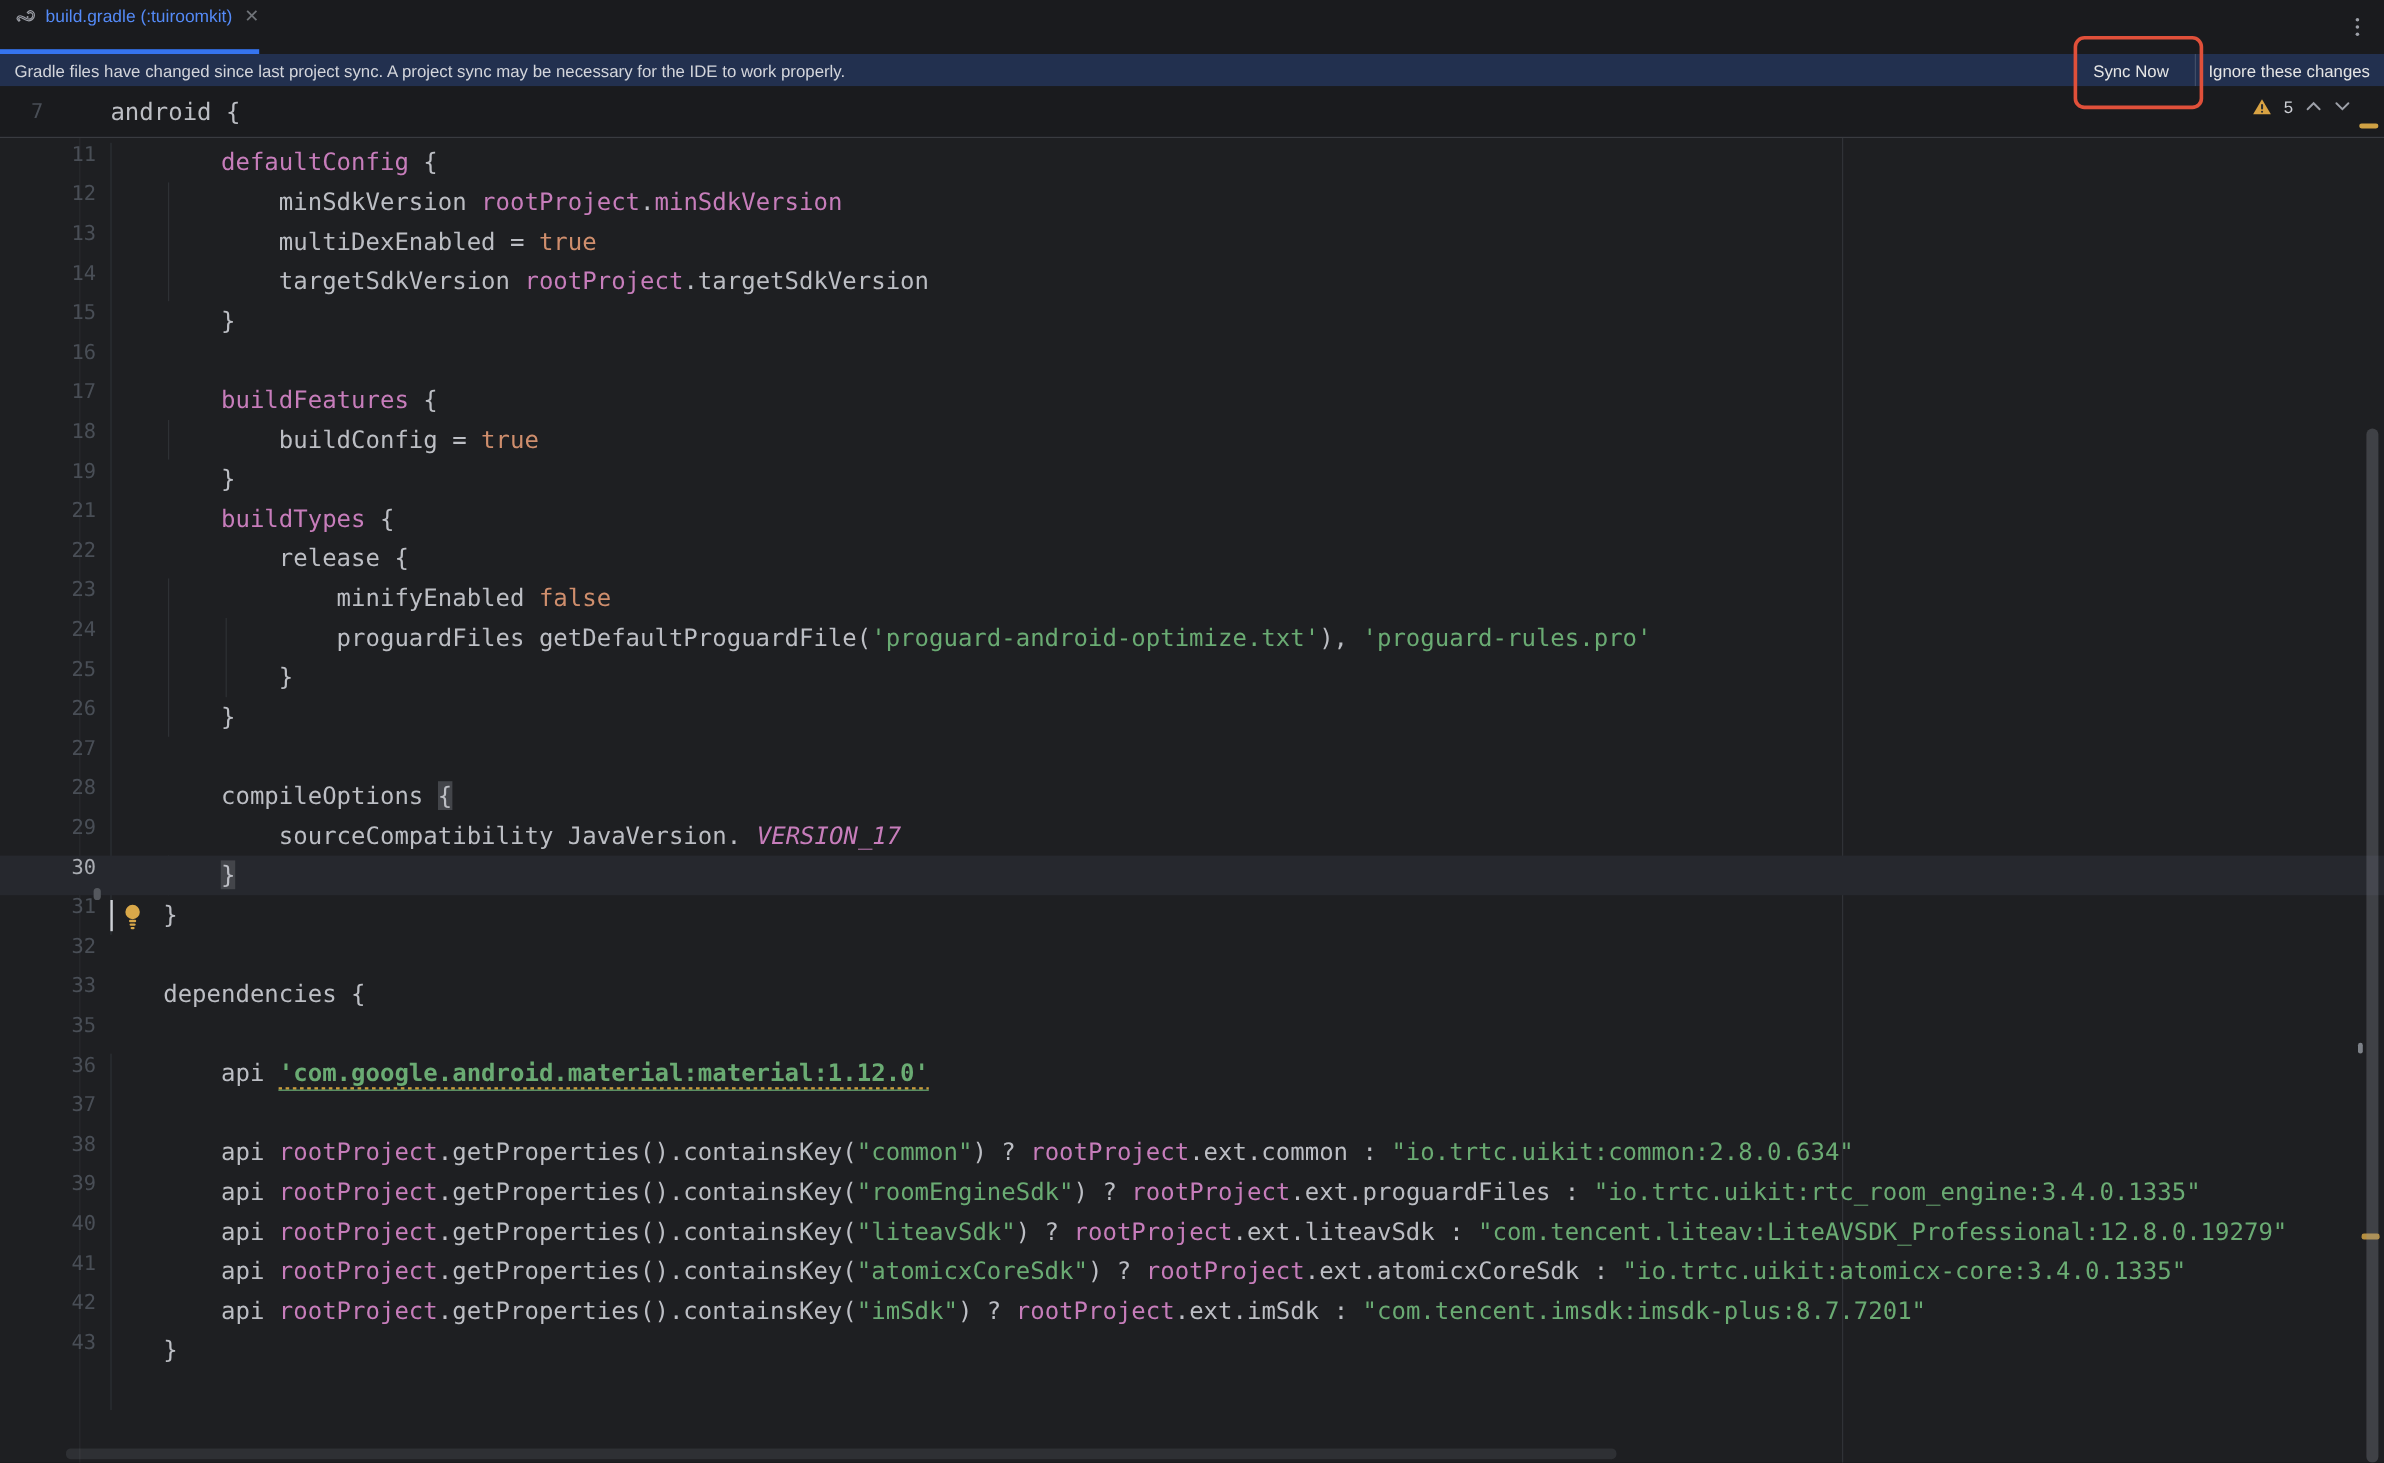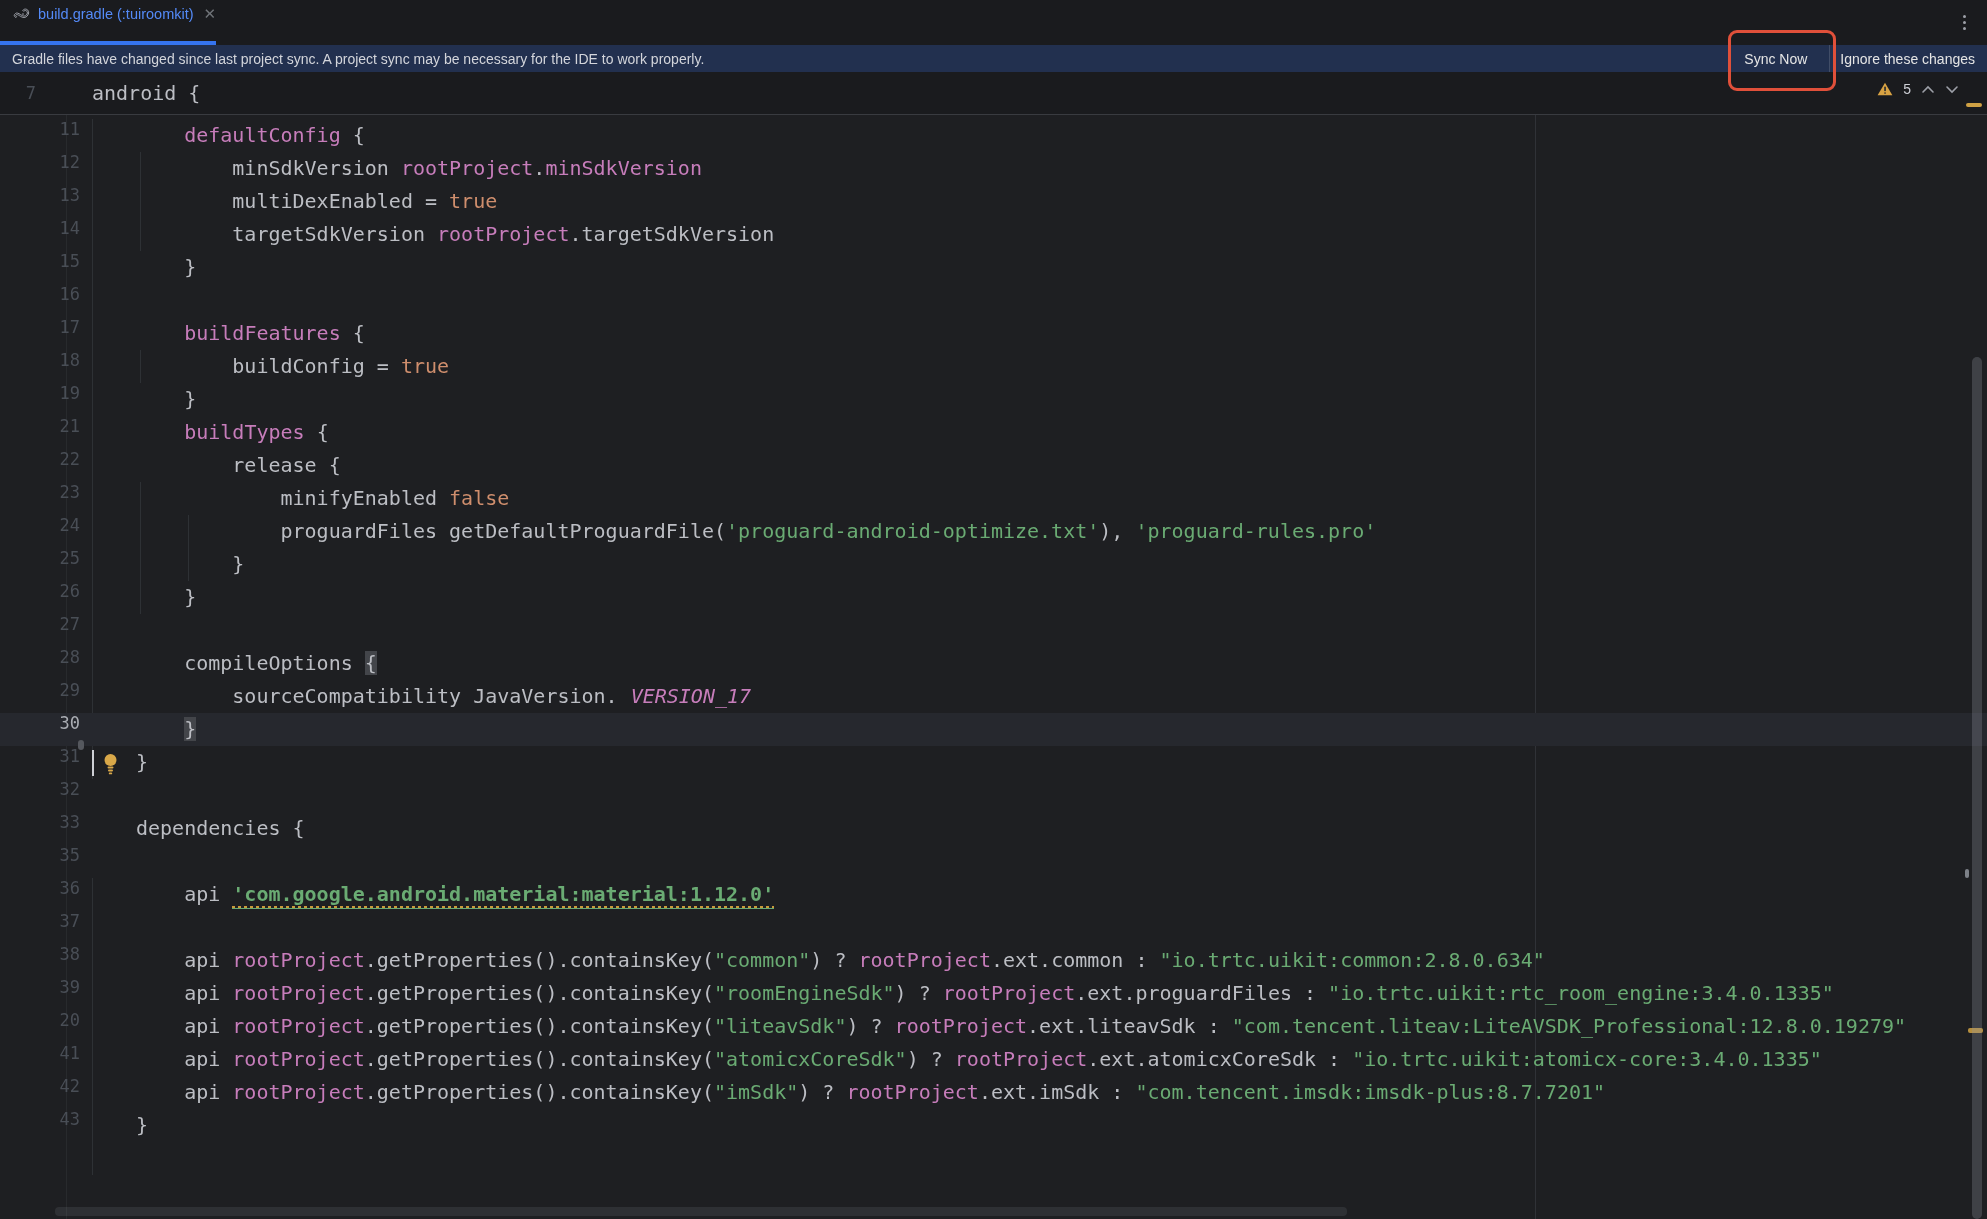--- a/index.html
+++ b/index.html
@@ -255,21 +255,21 @@
         </div>
         <div class="code-row">
           <span class="gut">38</span>
           <pre class="code"><span class="tk-d">    api </span><span class="tk-p">rootProject</span><span class="tk-d">.getProperties().containsKey(</span><span class="tk-s">"common"</span><span class="tk-d">) ? </span><span class="tk-p">rootProject</span><span class="tk-d">.ext.common : </span><span class="tk-s">"io.trtc.uikit:common:2.8.0.634"</span></pre>
         </div>
         <div class="code-row">
           <span class="gut">39</span>
           <pre class="code"><span class="tk-d">    api </span><span class="tk-p">rootProject</span><span class="tk-d">.getProperties().containsKey(</span><span class="tk-s">"roomEngineSdk"</span><span class="tk-d">) ? </span><span class="tk-p">rootProject</span><span class="tk-d">.ext.proguardFiles : </span><span class="tk-s">"io.trtc.uikit:rtc_room_engine:3.4.0.1335"</span></pre>
         </div>
         <div class="code-row">
-          <span class="gut">20</span>
+          <span class="gut">40</span>
           <pre class="code"><span class="tk-d">    api </span><span class="tk-p">rootProject</span><span class="tk-d">.getProperties().containsKey(</span><span class="tk-s">"liteavSdk"</span><span class="tk-d">) ? </span><span class="tk-p">rootProject</span><span class="tk-d">.ext.liteavSdk : </span><span class="tk-s">"com.tencent.liteav:LiteAVSDK_Professional:12.8.0.19279"</span></pre>
         </div>
         <div class="code-row">
           <span class="gut">41</span>
           <pre class="code"><span class="tk-d">    api </span><span class="tk-p">rootProject</span><span class="tk-d">.getProperties().containsKey(</span><span class="tk-s">"atomicxCoreSdk"</span><span class="tk-d">) ? </span><span class="tk-p">rootProject</span><span class="tk-d">.ext.atomicxCoreSdk : </span><span class="tk-s">"io.trtc.uikit:atomicx-core:3.4.0.1335"</span></pre>
         </div>
         <div class="code-row">
           <span class="gut">42</span>
           <pre class="code"><span class="tk-d">    api </span><span class="tk-p">rootProject</span><span class="tk-d">.getProperties().containsKey(</span><span class="tk-s">"imSdk"</span><span class="tk-d">) ? </span><span class="tk-p">rootProject</span><span class="tk-d">.ext.imSdk : </span><span class="tk-s">"com.tencent.imsdk:imsdk-plus:8.7.7201"</span></pre>
         </div>

